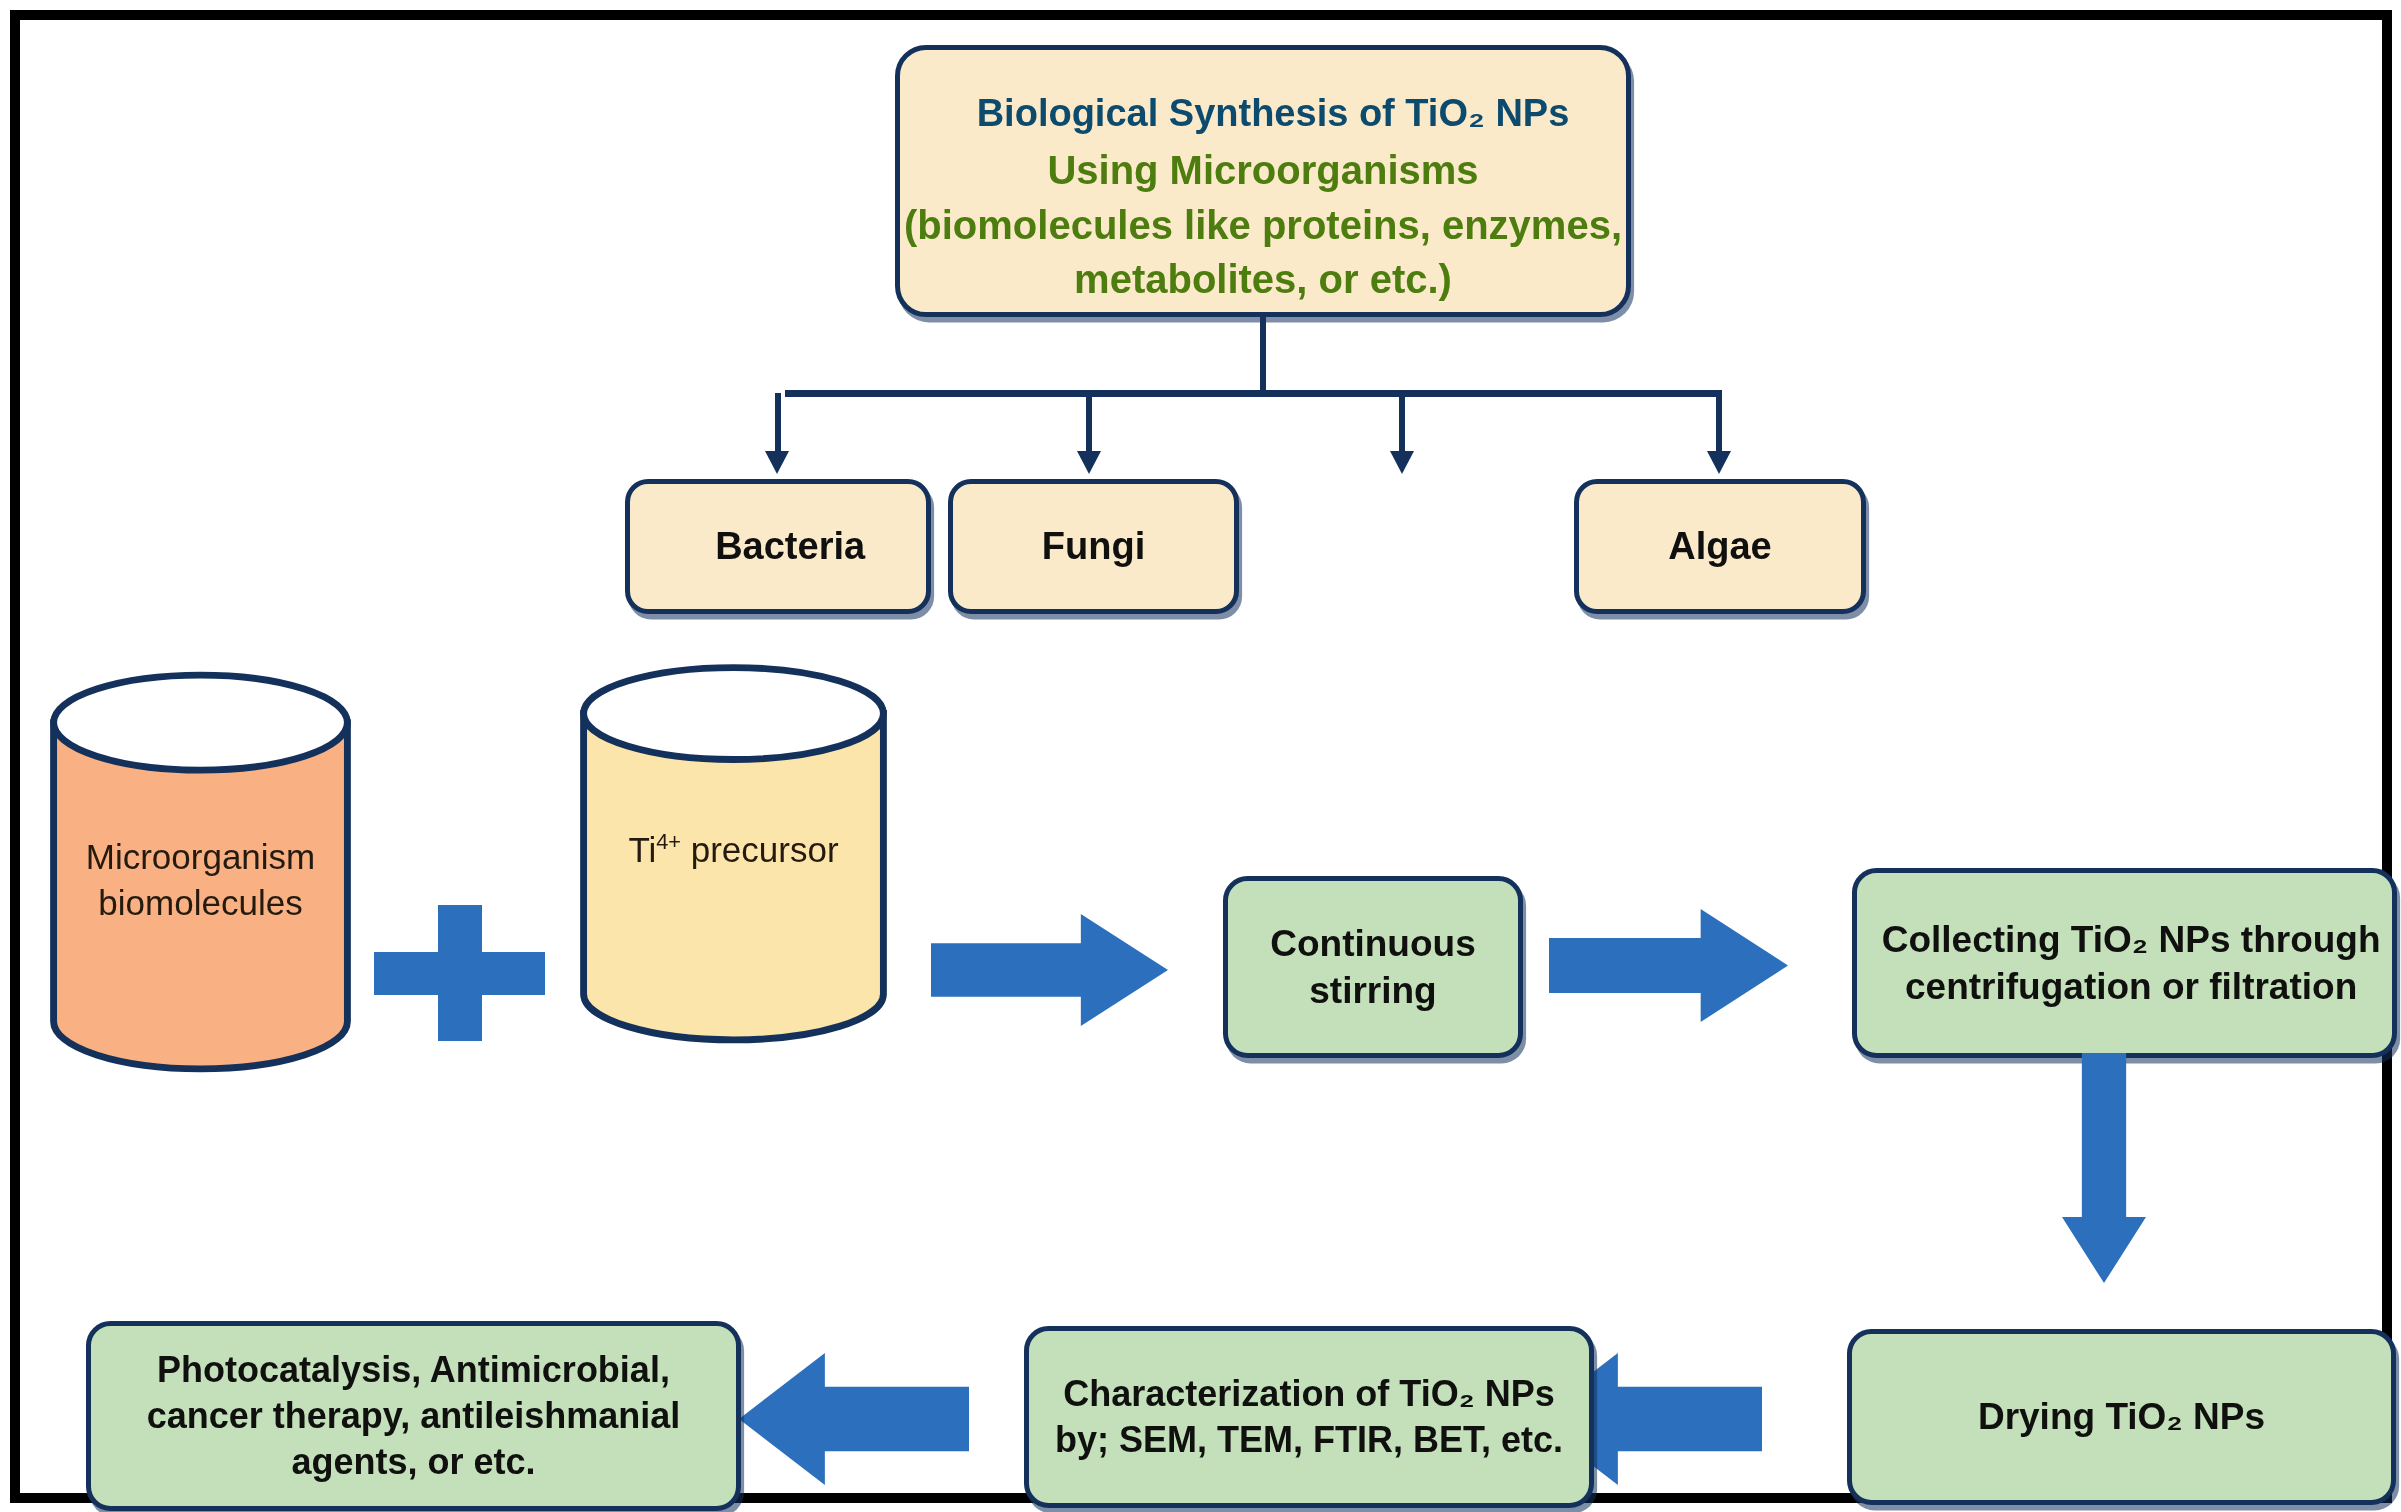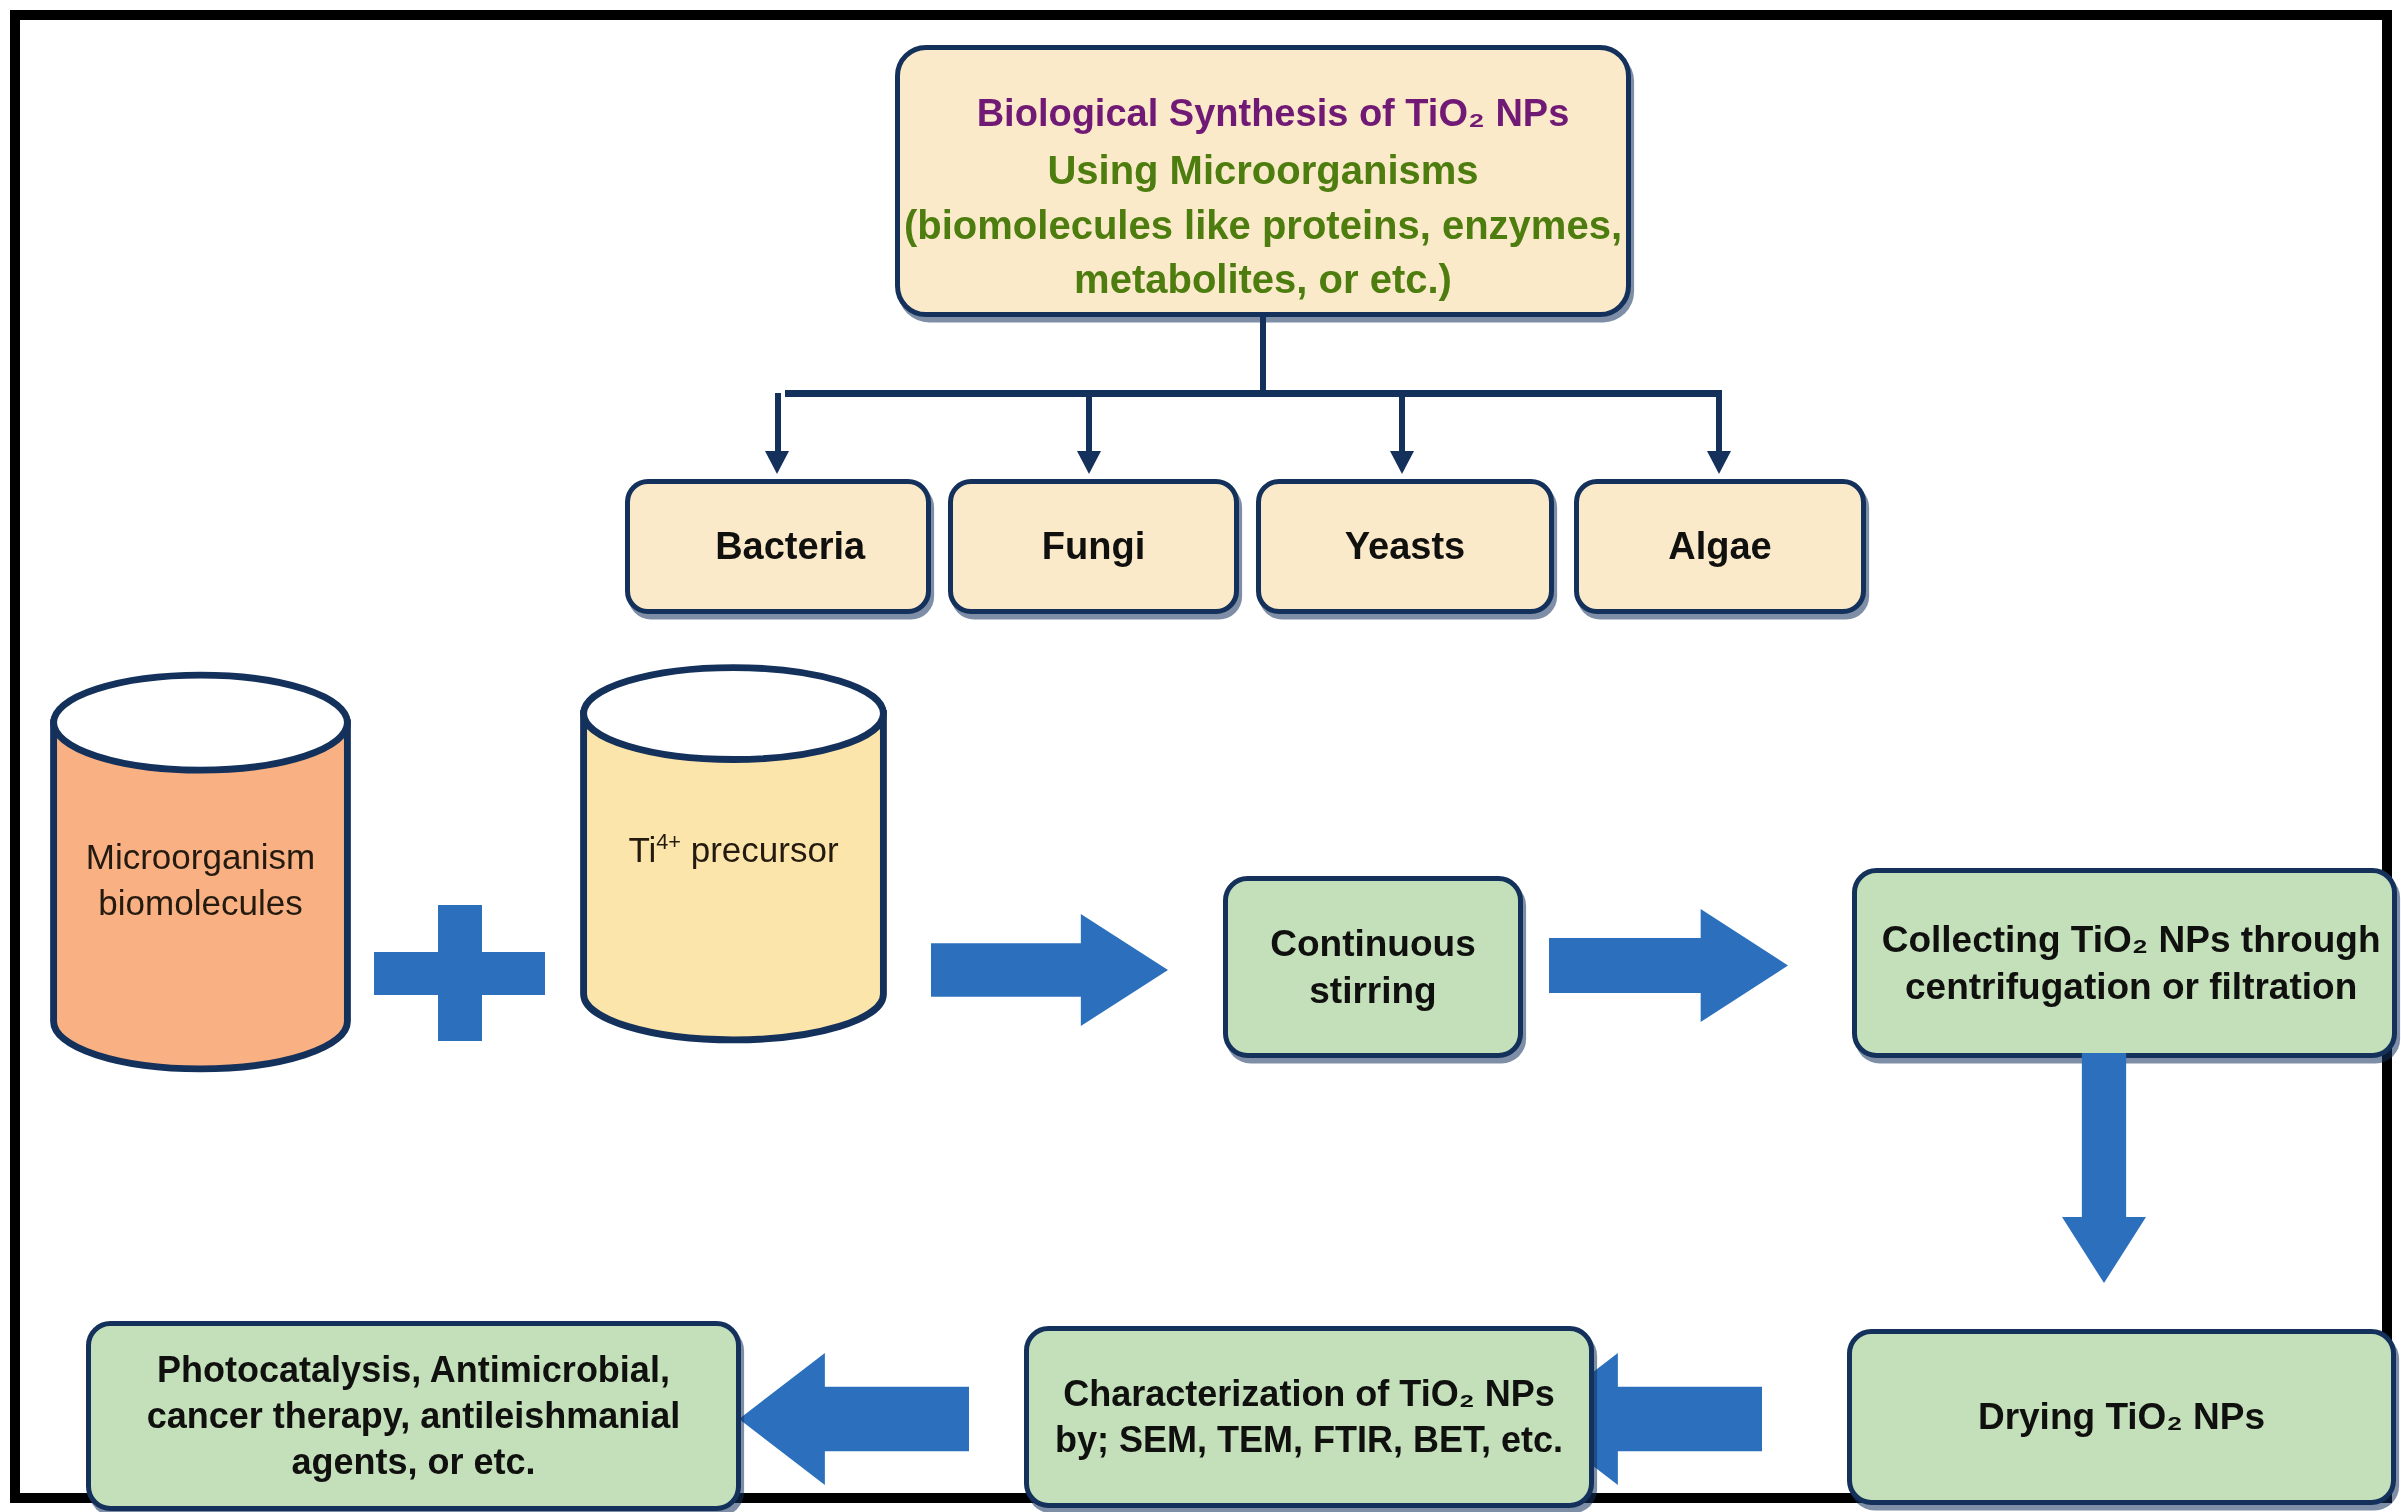--- a/index.html
+++ b/index.html
@@ -44,21 +44,21 @@
   .node .txt{ width:100%; display:block; white-space:pre-line; }
 
   
   #title-box{
     left:875px; top:24.5px; width:736px; height:272px;
     border-radius:31px; font-size:0; padding:0;
     flex-direction:column;
   }
   #title-box .line1{
     display:block; width:100%;
-    color:#701a75;
+    color:#0c4a6e;
     font-size:38px;
     font-weight:bold;
     margin-top:34px;
     padding-left:20px;
   }
   #title-box .rest{
     display:block; width:100%;
     color:#4d7c0f;
     font-size:40px;
     font-weight:bold;
@@ -161,23 +161,20 @@
     <div class="ahead" id="ah-1"></div>
     <div class="ahead" id="ah-2"></div>
     <div class="ahead" id="ah-3"></div>
 
     <div class="node cream branch" id="branch-0">
       <span class="txt">Bacteria</span>
     </div>
     <div class="node cream branch" id="branch-1">
       <span class="txt">Fungi</span>
     </div>
-    <div class="node cream branch" id="branch-2">
-      <span class="txt">Yeasts</span>
-    </div>
     <div class="node cream branch" id="branch-3">
       <span class="txt">Algae</span>
     </div>
 
     <div class="cyl" id="cyl-bio">
       <svg viewBox="0 0 396 530" preserveAspectRatio="none">
         <path d="M6,70 L6,460 A192,62 0 0 0 390,460 L390,70 Z" fill="#f9b183" stroke="#14315c" stroke-width="9"></path>
         <ellipse cx="198" cy="70" rx="192" ry="62" fill="#ffffff" stroke="#14315c" stroke-width="9"></ellipse>
       </svg>
       <span class="label">Microorganism

